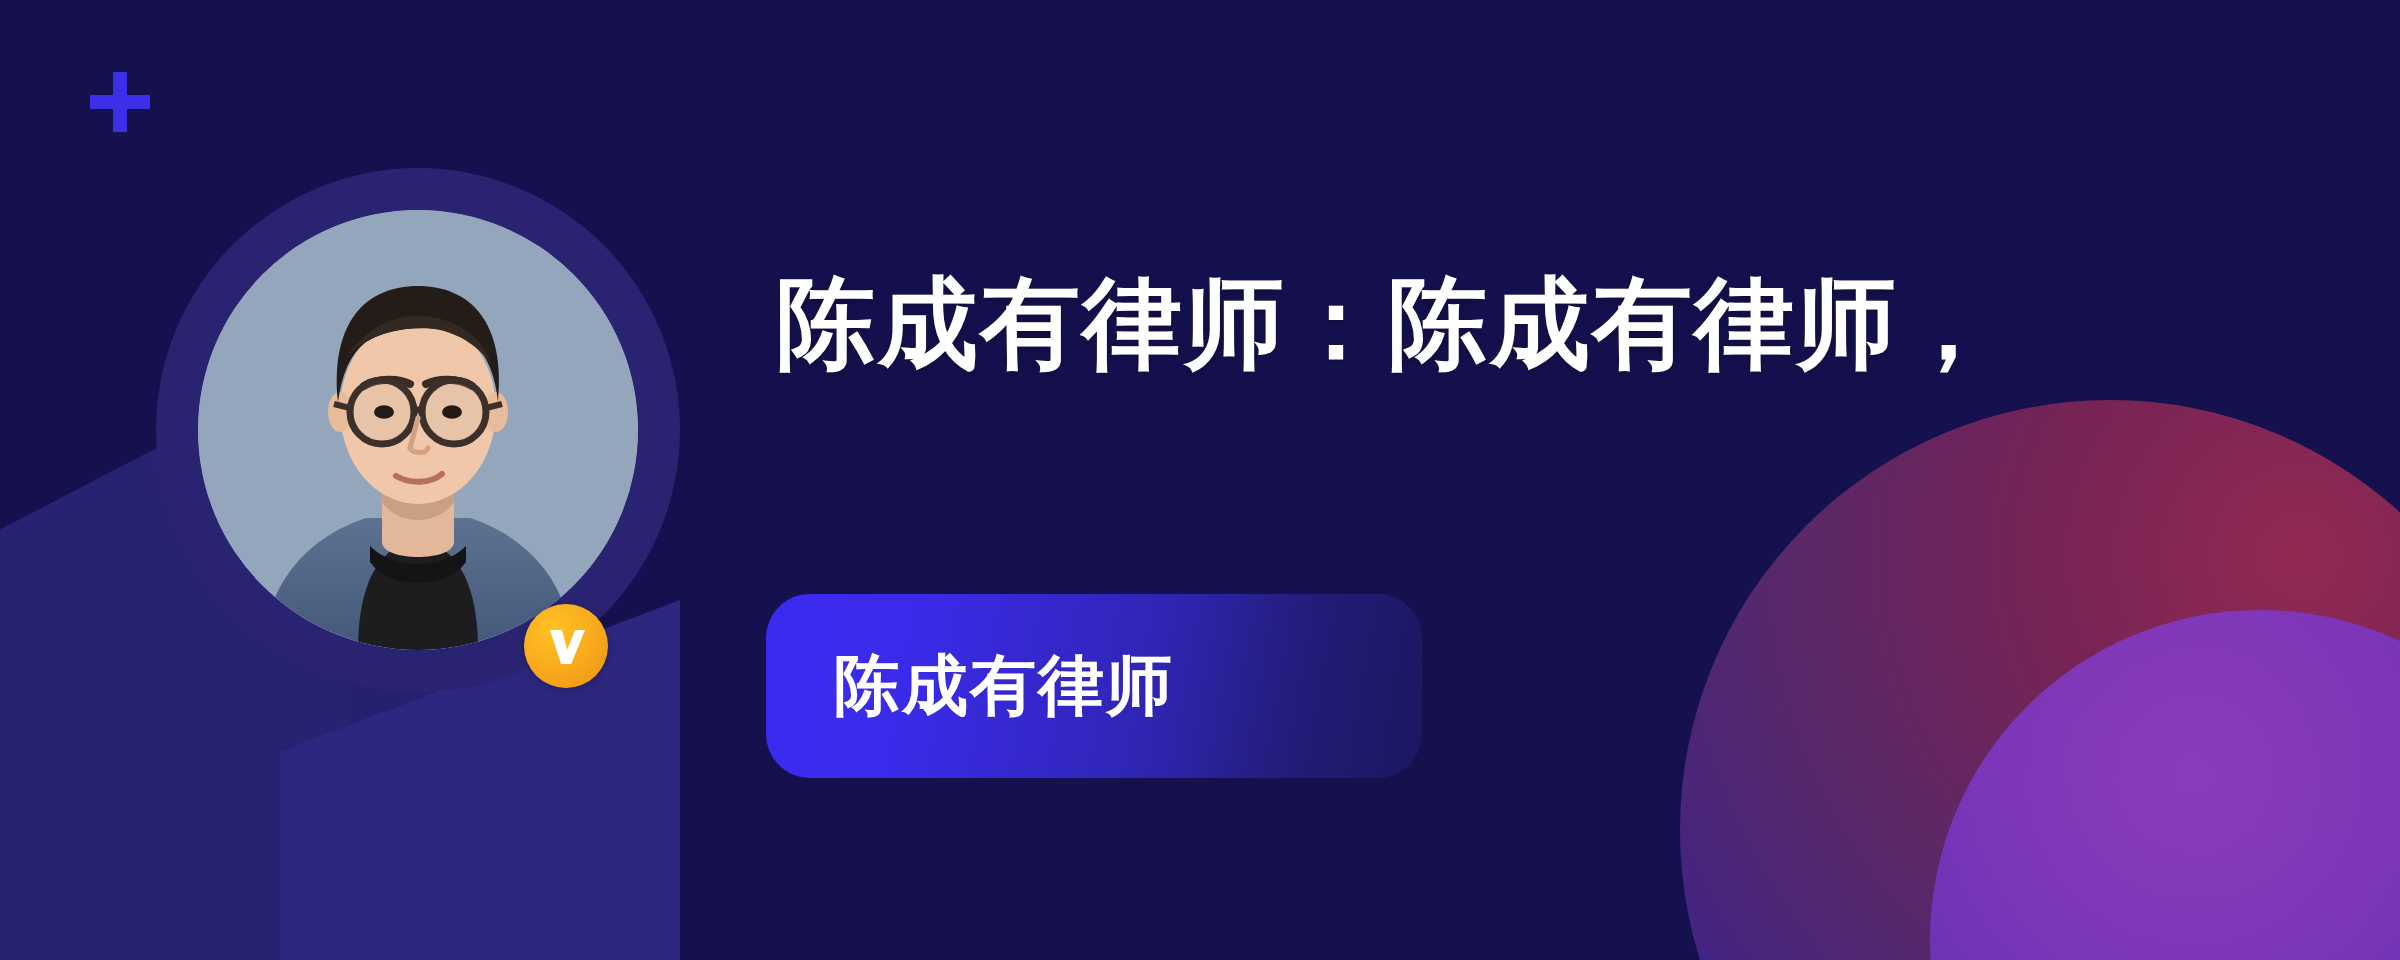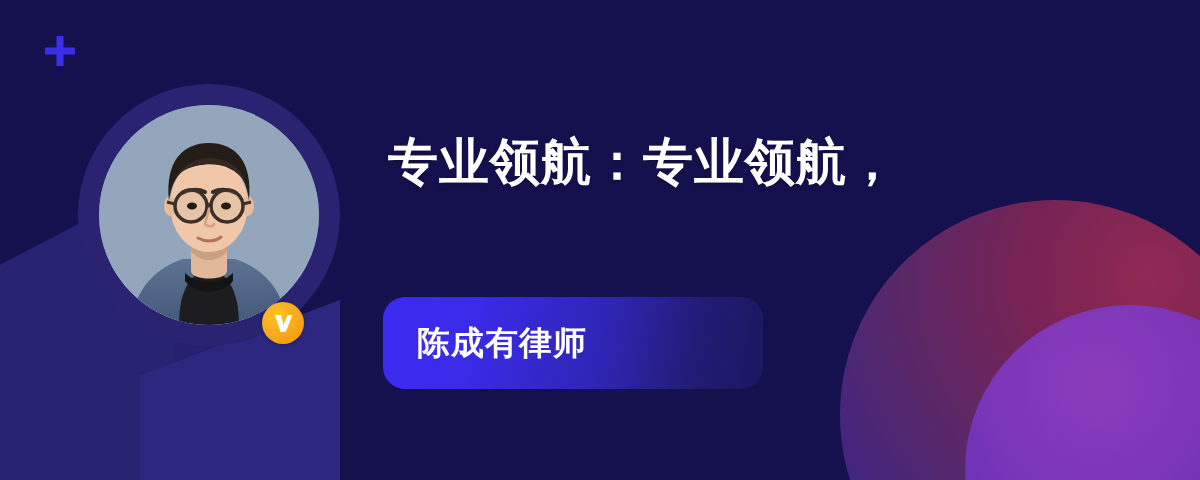--- a/index.html
+++ b/index.html
@@ -111,21 +111,21 @@
     line-height:1.44;
     letter-spacing:1px;
     white-space:nowrap;
     text-shadow:0 2px 5px rgba(0,0,0,.22);
   }
   .headline .line{ display:block; }
 
   .name-button{
     position:absolute;
     left:383px; top:297px;
-    width:380px; height:92px;
+    width:328px; height:92px;
     border:none;
     border-radius:22px;
     background:linear-gradient(100deg, #3b2bf2 0%, #3a2bea 22%, #2f25b4 58%, #211c74 82%, #1b1760 100%);
     color:#ffffff;
     font-family:"Liberation Sans","DejaVu Sans",sans-serif;
     font-size:33px;
     font-weight:bold;
     letter-spacing:1px;
     text-align:left;
     padding-left:34px;
@@ -205,19 +205,19 @@
     </div>
     <div class="verified-badge">
       <svg viewBox="0 0 26 26" xmlns="http://www.w3.org/2000/svg">
         <path d="M5 5 L11 5 L13.6 15 L17.5 5 L22.5 5 L15.6 22 L10.5 22 Z" fill="#ffffff"></path>
       </svg>
     </div>
   </div>
 
   <div class="content">
     <div class="headline">
-      <span class="line">专业领航：专业领航，</span>
+      <span class="line">陈成有律师：陈成有律师，</span>
     </div>
   </div>
 
   <button class="name-button">陈成有律师</button>
 
 </div>
 
 </body></html>

